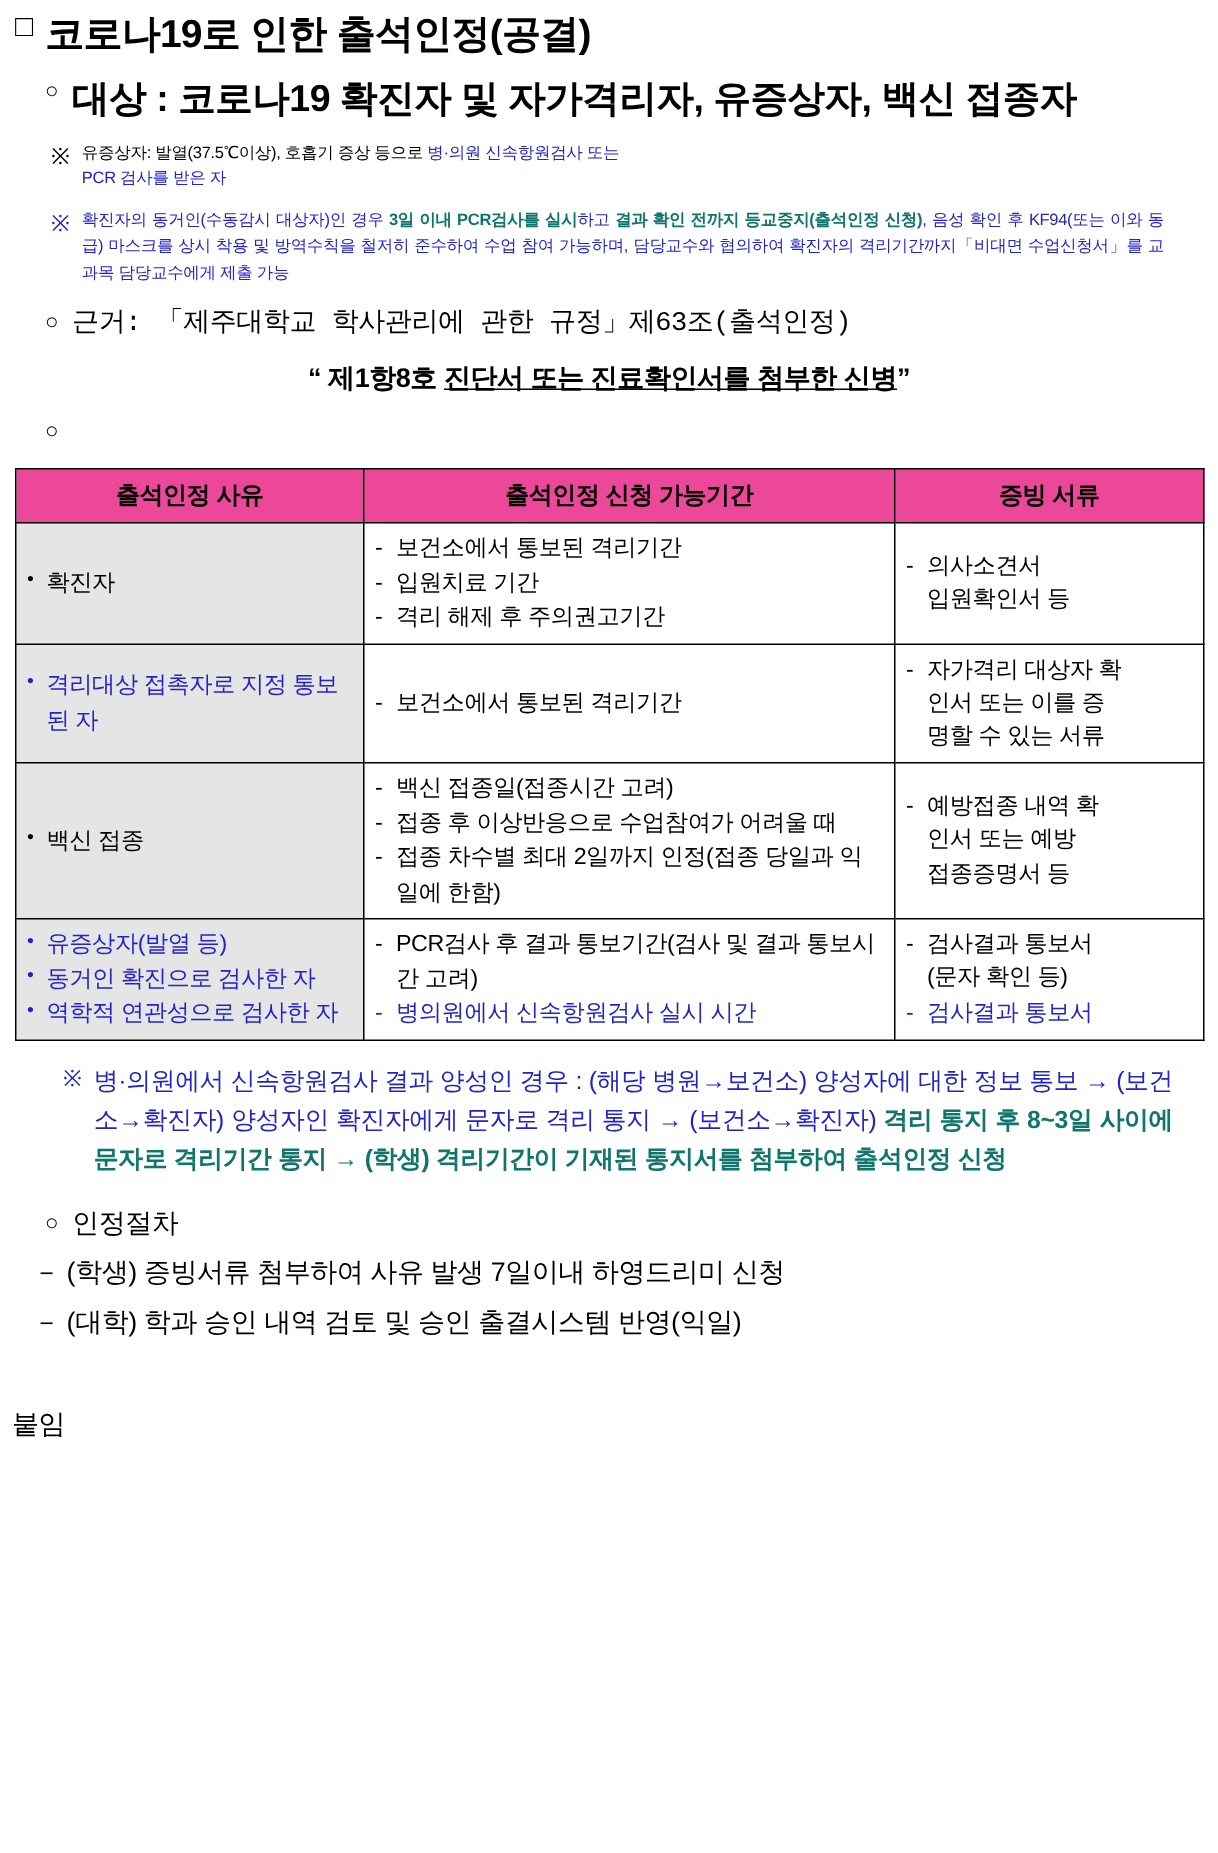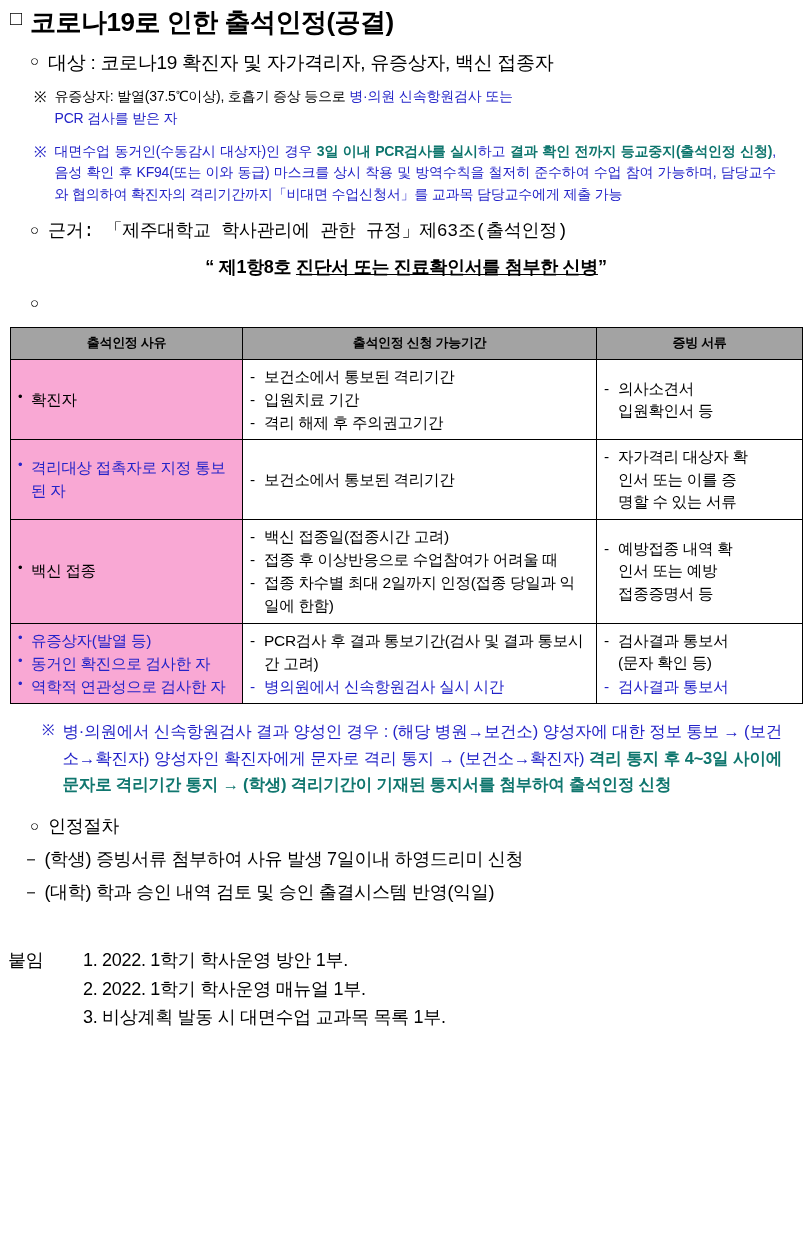--- a/index.html
+++ b/index.html
@@ -47,22 +47,22 @@
     display: flex;
     align-items: flex-start;
     margin: 13px 0 0 30px;
   }
   .lvl1 .mk {
     font-size: 15px;
     margin-right: 9px;
     line-height: 1.45;
   }
   .lvl1 .tx {
-    font-size: 19px;
-    font-weight: normal;
+    font-size: 25px;
+    font-weight: bold;
     letter-spacing: -0.3px;
     line-height: 1.35;
   }
   .lvl1 .tx.normal {
     font-weight: normal;
     font-size: 18px;
     font-family: Liberation Mono, monospace;
   }
 
   .note {
@@ -71,21 +71,21 @@
     margin: 11px 0 0 34px;
     max-width: 742px;
   }
   .note .mk {
     font-size: 15px;
     margin-right: 8px;
     line-height: 1.5;
     flex: 0 0 auto;
   }
   .note .tx {
-    font-size: 14px;
+    font-size: 11px;
     line-height: 1.55;
     text-align: justify;
     letter-spacing: -0.2px;
   }
   .blue { color: #2323c8; }
   .blue-b { color: #0f766e; font-weight: bold; }
   .u { text-decoration: underline; text-align: center; }
 
   .quote-line {
     text-align: center;
@@ -105,28 +105,28 @@
   }
   table.doc th, table.doc td {
     border: 1px solid #000;
     padding: 5px 7px;
     font-size: 15.5px;
     vertical-align: middle;
     letter-spacing: -0.3px;
     line-height: 1.45;
   }
   table.doc th {
-    background: #a3a3a3;
+    background: #ec4899;
     text-align: center;
     font-weight: bold;
-    font-size: 13px;
+    font-size: 16px;
     padding: 6px 4px;
   }
   table.doc td.reason {
-    background: #f9a8d4;
+    background: #e5e5e5;
   }
   td ul {
     margin: 0;
     padding: 0;
     list-style: none;
   }
   td ul li {
     position: relative;
     padding-left: 14px;
     line-height: 1.5;
@@ -214,21 +214,21 @@
   <div class="note">
     <span class="mk">※</span>
     <span class="tx">
       <span>유증상자: 발열(37.5℃이상), 호흡기 증상 등으로 </span><span class="blue">병·의원 신속항원검사 또는</span><br>
       <span class="blue">PCR 검사를 받은 자</span>
     </span>
   </div>
 
   <div class="note">
     <span class="mk blue">※</span>
-    <span class="tx blue"><span>대면수업 동거인(수동감시 대상자)인 경우 </span><span class="blue-b">3일 이내 PCR검사를 실시</span><span>하고 </span><span class="blue-b">결과 확인 전까지 등교중지(출석인정 신청)</span><span>, 음성 확인 후 KF94(또는 이와 동급) 마스크를 상시 착용 및 방역수칙을 철저히 준수하여 수업 참여 가능하며, 담당교수와 협의하여 확진자의 격리기간까지「비대면 수업신청서」를 교과목 담당교수에게 제출 가능</span></span>
+    <span class="tx blue"><span>확진자의 동거인(수동감시 대상자)인 경우 </span><span class="blue-b">3일 이내 PCR검사를 실시</span><span>하고 </span><span class="blue-b">결과 확인 전까지 등교중지(출석인정 신청)</span><span>, 음성 확인 후 KF94(또는 이와 동급) 마스크를 상시 착용 및 방역수칙을 철저히 준수하여 수업 참여 가능하며, 담당교수와 협의하여 확진자의 격리기간까지「비대면 수업신청서」를 교과목 담당교수에게 제출 가능</span></span>
   </div>
 
   <div class="lvl1">
     <span class="mk">○</span>
     <span class="tx normal">근거: 「제주대학교 학사관리에 관한 규정」제63조(출석인정)</span>
   </div>
 
   <div class="quote-line"><span>“ 제1항8호 </span><span class="u">진단서 또는 진료확인서를 첨부한 신병</span><span>”</span></div>
 
   <div class="lvl1">
@@ -327,35 +327,30 @@
           <ul>
             <li class="blue" style="color:#2323c8">검사결과 통보서</li>
           </ul>
         </td>
       </tr>
     </tbody>
   </table>
 
   <div class="note2">
     <span class="mk blue">※</span>
-    <span class="tx blue"><span>병·의원에서 신속항원검사 결과 양성인 경우 : (해당 병원→보건소) 양성자에 대한 정보 통보 → (보건소→확진자) 양성자인 확진자에게 문자로 격리 통지 → (보건소→확진자) </span><span class="blue-b">격리 통지 후 4~3일 사이에 문자로 격리기간 통지 → (학생) 격리기간이 기재된 통지서를 첨부하여 출석인정 신청</span></span>
+    <span class="tx blue"><span>병·의원에서 신속항원검사 결과 양성인 경우 : (해당 병원→보건소) 양성자에 대한 정보 통보 → (보건소→확진자) 양성자인 확진자에게 문자로 격리 통지 → (보건소→확진자) </span><span class="blue-b">격리 통지 후 8~3일 사이에 문자로 격리기간 통지 → (학생) 격리기간이 기재된 통지서를 첨부하여 출석인정 신청</span></span>
   </div>
 
   <div class="lvl1" style="margin-top:18px">
     <span class="mk">○</span>
     <span class="tx normal">인정절차</span>
   </div>
 
   <div class="dash">－ (학생) 증빙서류 첨부하여 사유 발생 7일이내 하영드리미 신청</div>
   <div class="dash">－ (대학) 학과 승인 내역 검토 및 승인 출결시스템 반영(익일)</div>
 
   <div class="attach-block">
     <div class="attach-row">
       <div class="attach-label">붙임</div>
-      <div class="attach-items">
-        <div>1. 2022. 1학기 학사운영 방안 1부.</div>
-        <div>2. 2022. 1학기 학사운영 매뉴얼 1부.</div>
-        <div>3. 비상계획 발동 시 대면수업 교과목 목록 1부.</div>
-      </div>
     </div>
   </div>
 
 </div>
 
 </body></html>

